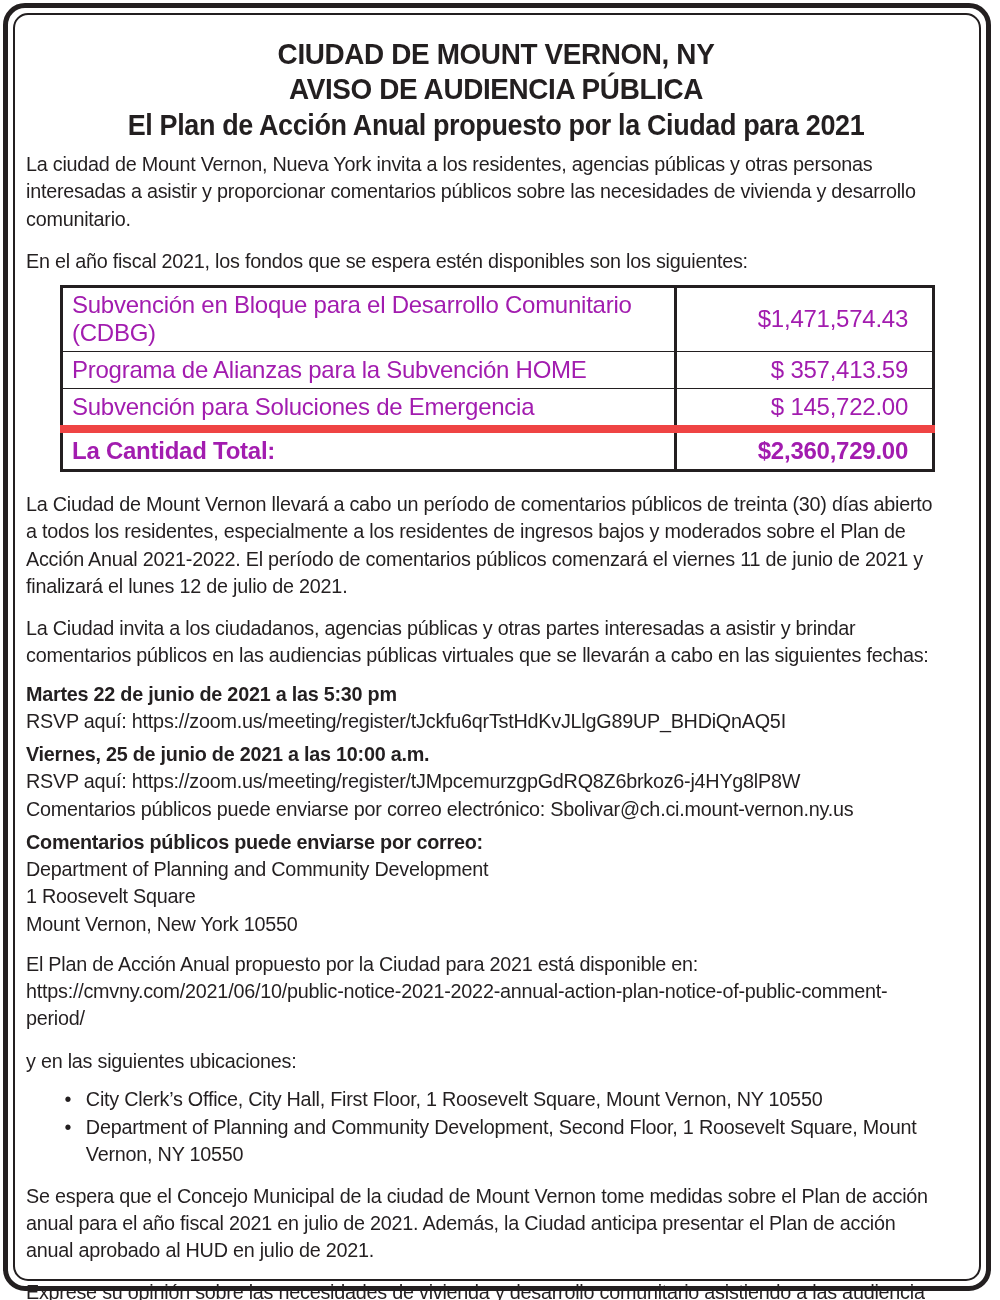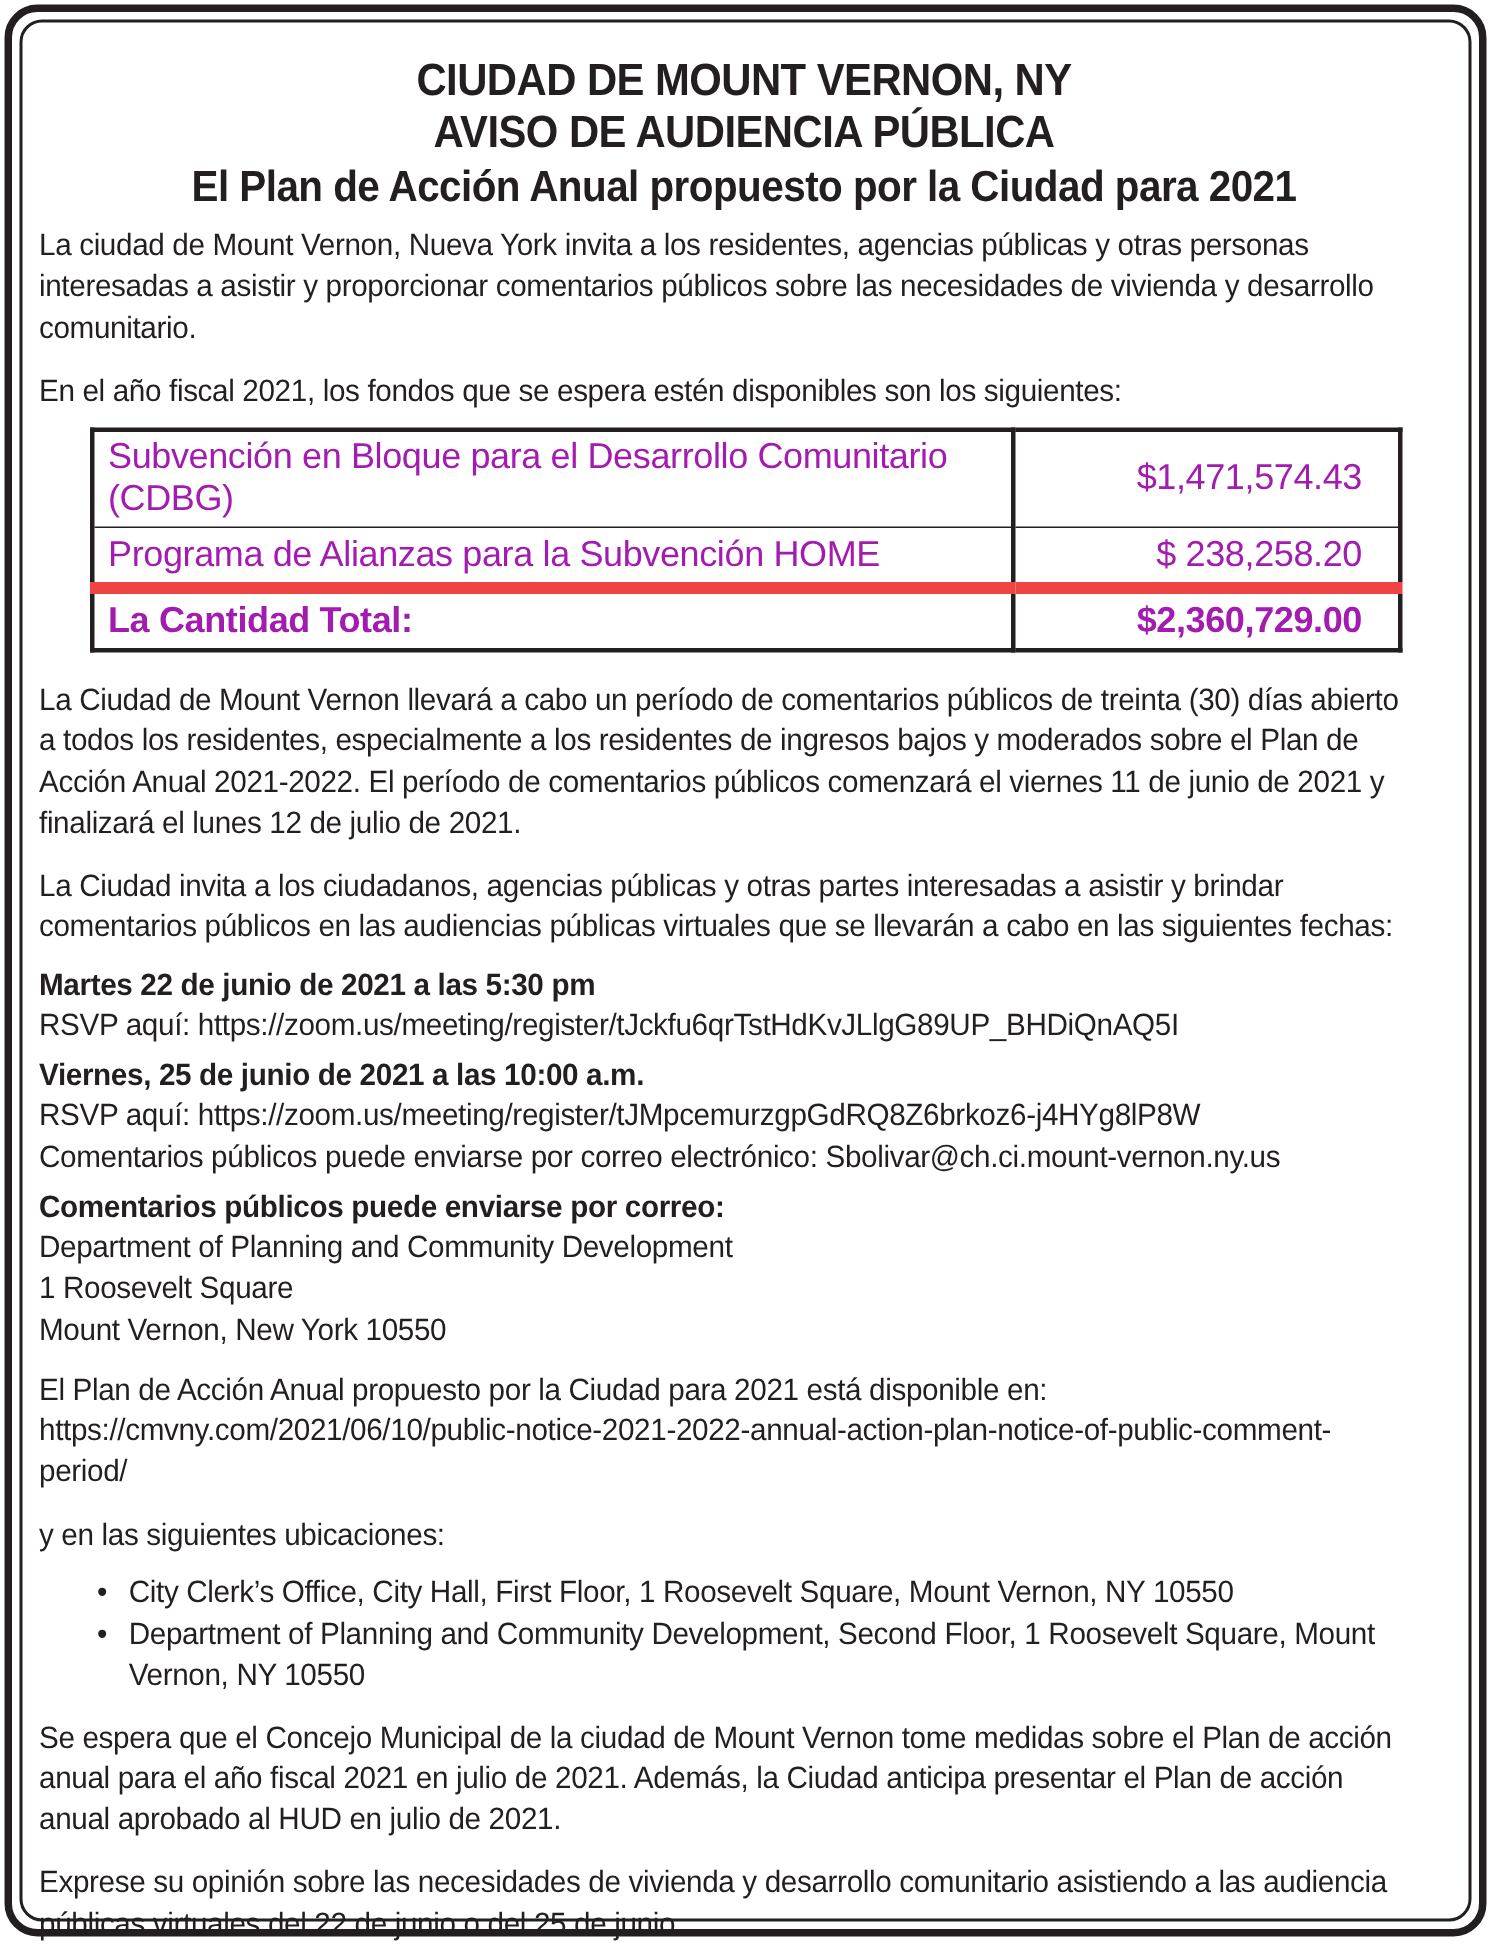--- a/index.html
+++ b/index.html
@@ -168,21 +168,25 @@
           <col class="c1">
           <col class="c2">
         </colgroup>
       <tbody>
         <tr>
           <td class="label">Subvención en Bloque para el Desarrollo Comunitario (CDBG)</td>
           <td class="amount">$1,471,574.43</td>
         </tr>
         <tr>
           <td class="label">Programa de Alianzas para la Subvención HOME</td>
-          <td class="amount">$  238,258.20</td>
+          <td class="amount">$  357,413.59</td>
+        </tr>
+        <tr>
+          <td class="label">Subvención para Soluciones de Emergencia</td>
+          <td class="amount">$  145,722.00</td>
         </tr>
         <tr class="total">
           <td class="label">La Cantidad Total:</td>
           <td class="amount">$2,360,729.00</td>
         </tr>
       </tbody>
     </table>
   </div>
 
   <p class="para">La Ciudad de Mount Vernon llevará a cabo un período de comentarios públicos de treinta (30) días abierto a todos los residentes, especialmente a los residentes de ingresos bajos y moderados sobre el Plan de Acción Anual 2021-2022. El período de comentarios públicos comenzará el viernes 11 de junio de 2021 y finalizará el lunes 12 de julio de 2021.</p>

